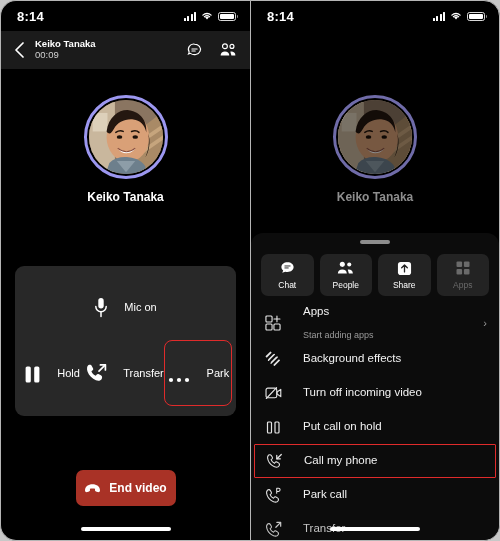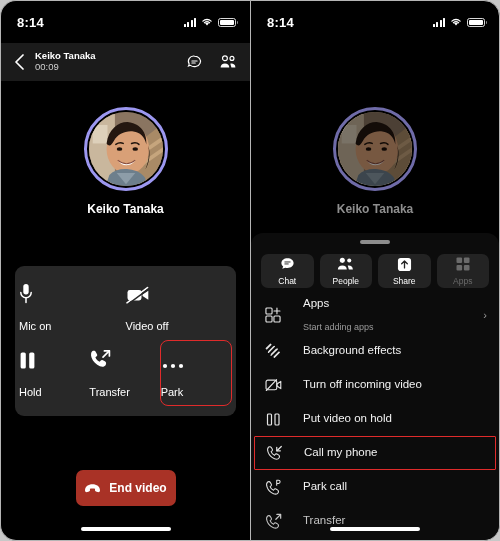--- a/index.html
+++ b/index.html
@@ -22,21 +22,21 @@
     overflow: hidden;
     border: 1px solid #b5b5b5;
     border-radius: 16px;
   }
   .phone.left  { border-top-right-radius: 0; border-bottom-right-radius: 0; border-right: 0; }
   .phone.right { border-top-left-radius: 0; border-bottom-left-radius: 0; }
 
   
   .statusbar {
     position: relative;
-    height: 42px;
+    height: 30px;
     display: flex; align-items: center; justify-content: space-between;
     padding: 0 14px 0 16px;
     color: #ffffff;
   }
   .status-time { font-size: 13px; font-weight: bold; letter-spacing: .2px; }
   .status-icons { display: flex; align-items: center; gap: 5px; }
   .sig { display: flex; align-items: flex-end; gap: 1.5px; height: 9px; }
   .sig i { display: block; width: 2px; background: #fff; border-radius: .5px; }
   .sig i:nth-child(1) { height: 3px; }
   .sig i:nth-child(2) { height: 5px; }
@@ -95,21 +95,21 @@
 
   
   .controls-card {
     position: absolute; left: 14px; right: 14px; top: 265px;
     background: #282828; border-radius: 9px;
     padding: 8px 4px 10px;
   }
   .ctl-row { display: flex; }
   .ctl {
     flex: 1; height: 66px;
-    display: flex; flex-direction: column; align-items: flex-start; justify-content: center;
+    display: flex; flex-direction: row; align-items: center; justify-content: center;
     gap: 16px; border-radius: 8px;
   }
   .ctl .glyph { height: 22px; display: flex; align-items: flex-end; justify-content: center; }
   .ctl .lbl { color: #ffffff; font-size: 11px; }
   .ctl.highlight { border: 1.6px solid #e02b2b; }
 
   
   .endcall-wrap {
     position: absolute; left: 0; right: 0; bottom: 34px;
     display: flex; justify-content: center;
@@ -133,21 +133,21 @@
     border-top-left-radius: 12px; border-top-right-radius: 12px;
   }
   .grabber {
     width: 30px; height: 4px; border-radius: 3px; background: #8d8d8d;
     margin: 7px auto 0;
   }
   .quick-row {
     display: flex; gap: 6px; padding: 10px 10px 0;
   }
   .quick {
-    flex: 1; height: 34px; background: #232323; border-radius: 7px;
+    flex: 1; height: 42px; background: #232323; border-radius: 7px;
     display: flex; flex-direction: column; align-items: center; justify-content: center; gap: 4px;
   }
   .quick .qg { height: 16px; display: flex; align-items: center; justify-content: center; }
   .quick .qlbl { font-size: 8.5px; color: #ffffff; }
   .quick.disabled .qlbl { color: #6a6a6a; }
 
   .menu { padding: 8px 0 0; }
   .menu-item {
     position: relative;
     display: flex; align-items: center; gap: 20px;
@@ -251,31 +251,20 @@
         <div class="ctl">
           <span class="glyph">
             <svg width="14" height="21" viewBox="0 0 14 21">
               <rect x="4.3" y="1" width="5.4" height="10.5" rx="2.7" fill="#fff"></rect>
               <path d="M1.8 9.6a5.2 5.2 0 0 0 10.4 0" stroke="#fff" stroke-width="1.5" fill="none" stroke-linecap="round"></path>
               <path d="M7 14.9v4.6" stroke="#fff" stroke-width="1.5" stroke-linecap="round"></path>
             </svg>
           </span>
           <span class="lbl">Mic on</span>
         </div>
-        <div class="ctl">
-          <span class="glyph">
-            <svg width="24" height="18" viewBox="0 0 24 18">
-              <rect x="1.5" y="4" width="14" height="10.5" rx="2.4" fill="#fff"></rect>
-              <path d="M16.5 8.6 L22.3 4.8 V13.7 L16.5 10z" fill="#fff"></path>
-              <path d="M1 16.8 L21.5 1.6" stroke="#fff" stroke-width="1.6" stroke-linecap="round"></path>
-              <path d="M2.2 18 L22.7 2.8" stroke="#282828" stroke-width="1.5" stroke-linecap="round"></path>
-            </svg>
-          </span>
-          <span class="lbl">Video off</span>
-        </div>
       </div>
       <div class="ctl-row">
         <div class="ctl">
           <span class="glyph">
             <svg width="17" height="19" viewBox="0 0 17 19">
               <rect x="1.6" y="1.5" width="5.2" height="16" rx="1.6" fill="#fff"></rect>
               <rect x="10.2" y="1.5" width="5.2" height="16" rx="1.6" fill="#fff"></rect>
             </svg>
           </span>
           <span class="lbl">Hold</span>
@@ -456,21 +445,21 @@
         </div>
 
         <div class="menu-item">
           <span class="mi-icon">
             <svg width="15" height="15" viewBox="0 0 15 15">
               <rect x="1.5" y="2" width="4" height="11" rx="1" stroke="#e6e6e6" stroke-width="1.2" fill="none"></rect>
               <rect x="9" y="2" width="4" height="11" rx="1" stroke="#e6e6e6" stroke-width="1.2" fill="none"></rect>
             </svg>
           </span>
           <span class="mi-texts">
-            <span class="mi-title" style="display:block">Put video on hold</span>
+            <span class="mi-title" style="display:block">Put call on hold</span>
           </span>
         </div>
 
         <div class="menu-item highlight">
           <span class="mi-icon">
             <svg width="17" height="17" viewBox="0 0 18 18">
               <path d="M2.7 2.2c1.3-.7 2.5-.3 3.1.8l.9 1.6c.4.8.2 1.4-.5 1.9l-.8.6c.6 1.8 1.9 3.1 3.6 3.8l.6-.8c.5-.7 1.2-.9 2-.5l1.6.9c1.1.6 1.3 1.8.7 3-.8 1.4-2.6 1.9-4.8 1.1C6.1 13.4 3.3 10.6 2.2 7.6 1.3 5 1.7 3.1 2.7 2.2z" stroke="#e6e6e6" stroke-width="1.1" fill="none"></path>
               <path d="M16.2 1.6 L11.6 6.1" stroke="#e6e6e6" stroke-width="1.3" stroke-linecap="round"></path>
               <path d="M11.4 2.4v3.8h3.8" stroke="#e6e6e6" stroke-width="1.3" fill="none" stroke-linecap="round" stroke-linejoin="round"></path>
             </svg>

